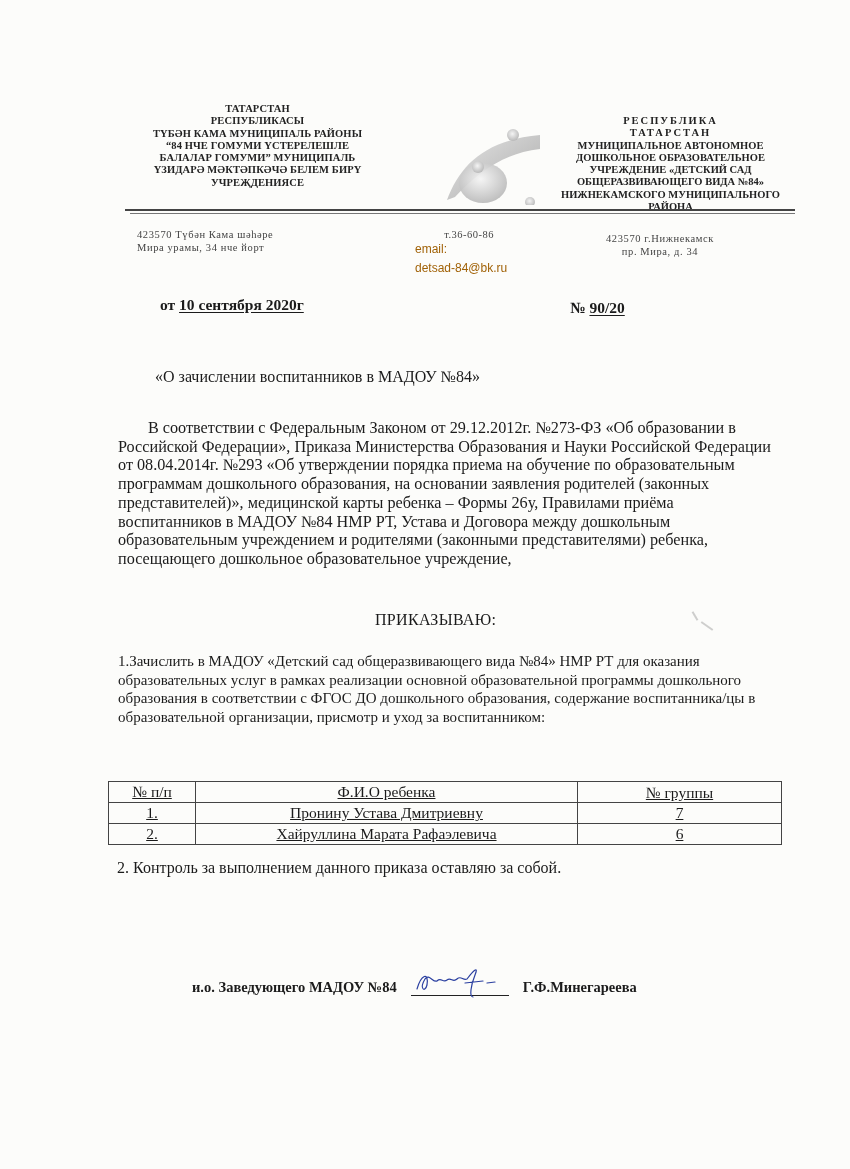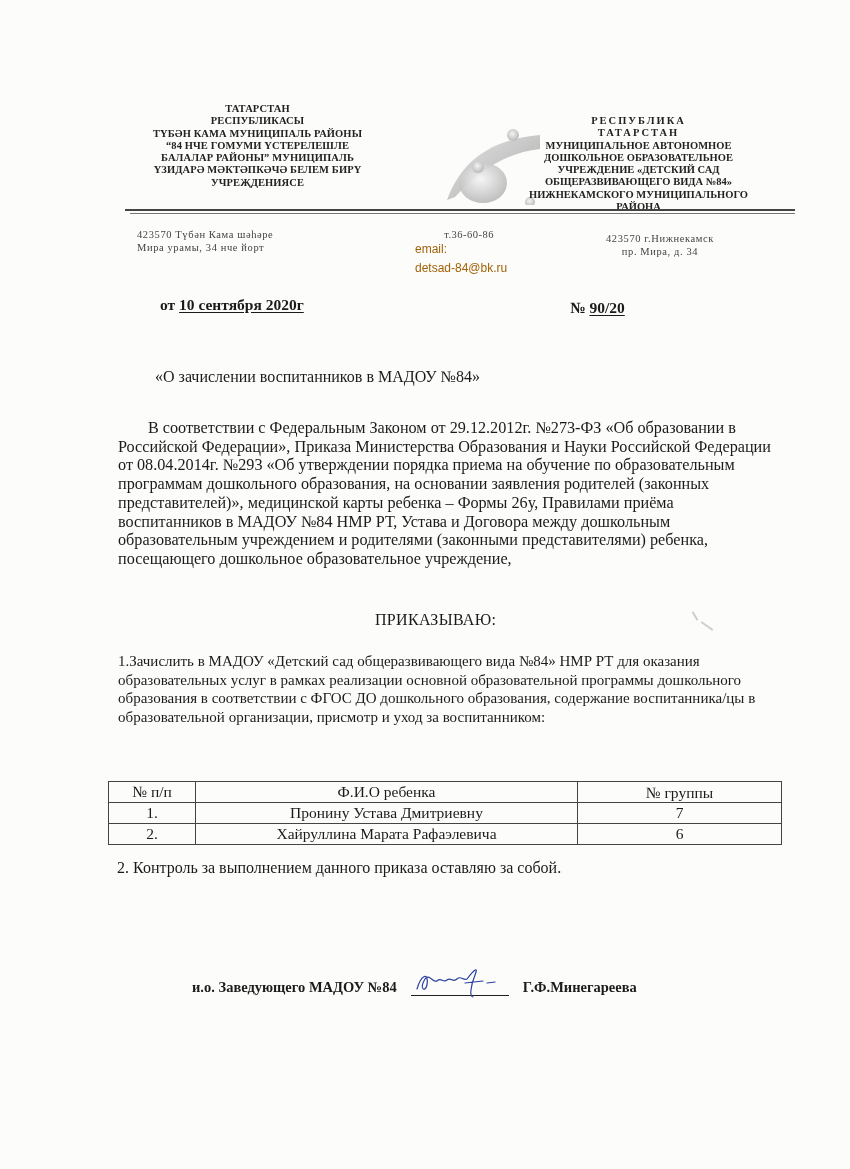--- a/index.html
+++ b/index.html
@@ -9,21 +9,21 @@
       font-family: "Liberation Serif", "DejaVu Serif", serif;
       color: #1b1b1b;
     }
     .abs { position: absolute; }
     .hdr-left {
       left: 105px; top: 103px; width: 305px;
       text-align: center; font-size: 10.5px; font-weight: bold;
       line-height: 12.3px; letter-spacing: 0.1px; color: #222;
     }
     .hdr-right {
-      left: 516px; top: 115px; width: 245px;
+      left: 548px; top: 115px; width: 245px;
       text-align: center; font-size: 10.5px; font-weight: bold;
       line-height: 12.3px; color: #222;
     }
     .hdr-right .spaced { letter-spacing: 2px; }
     .logo { left: 425px; top: 105px; width: 115px; height: 100px; }
     .rule { left: 125px; width: 670px; border-top: 2px solid #444; }
     .rule.r1 { top: 209px; }
     .rule.r2 { top: 213px; border-top: 1px solid #777; left: 130px; width: 665px;}
     .addr { font-size: 10.5px; color: #444; line-height: 13px; }
     .addr-left { left: 137px; top: 228px; letter-spacing: 0.6px; }
@@ -39,21 +39,21 @@
       left: 118px; top: 419px; width: 655px;
       font-size: 16.2px; line-height: 18.7px; text-indent: 30px;
     }
     .prikaz { left: 375px; top: 611px; font-size: 16px; letter-spacing: 0.3px; }
     .item1 {
       left: 118px; top: 652px; width: 670px;
       font-size: 15px; line-height: 18.7px;
     }
     table.kids {
       position: absolute; left: 108px; top: 781px; width: 674px;
-      border-collapse: collapse; font-size: 15.5px;
+      border-collapse: collapse; font-size: 15.5px; text-decoration: underline;
     }
     table.kids td, table.kids th {
       border: 1px solid #444; padding: 0 4px; height: 20px; font-weight: normal;
       text-align: center;
     }
     table.kids .c1 { width: 78px; }
     table.kids .c2 { width: 373px; }
     table.kids th.c3 { vertical-align: bottom; }
     .item2 { left: 117px; top: 859px; font-size: 16px; }
     .sign {
@@ -68,21 +68,21 @@
     .speck { position: absolute; opacity: 0.35; }
   </style>
 </head>
 <body>
 
 <div class="abs hdr-left">
   <div>ТАТАРСТАН</div>
   <div>РЕСПУБЛИКАСЫ</div>
   <div>ТҮБӘН КАМА МУНИЦИПАЛЬ РАЙОНЫ</div>
   <div>“84 НЧЕ ГОМУМИ  ҮСТЕРЕЛЕШЛЕ</div>
-  <div>БАЛАЛАР РАЙОНЫ” МУНИЦИПАЛЬ</div>
+  <div>БАЛАЛАР ГОМУМИ” МУНИЦИПАЛЬ</div>
   <div>ҮЗИДАРӘ МӘКТӘПКӘЧӘ БЕЛЕМ БИРҮ</div>
   <div>УЧРЕҖДЕНИЯСЕ</div>
 </div>
 
 <div class="abs logo">
   <svg width="115" height="100" viewBox="0 0 115 100">
     <defs>
       <radialGradient id="g1" cx="45%" cy="40%" r="60%">
         <stop offset="0%" stop-color="#f4f4f4"></stop>
         <stop offset="100%" stop-color="#b9b9b9"></stop>

